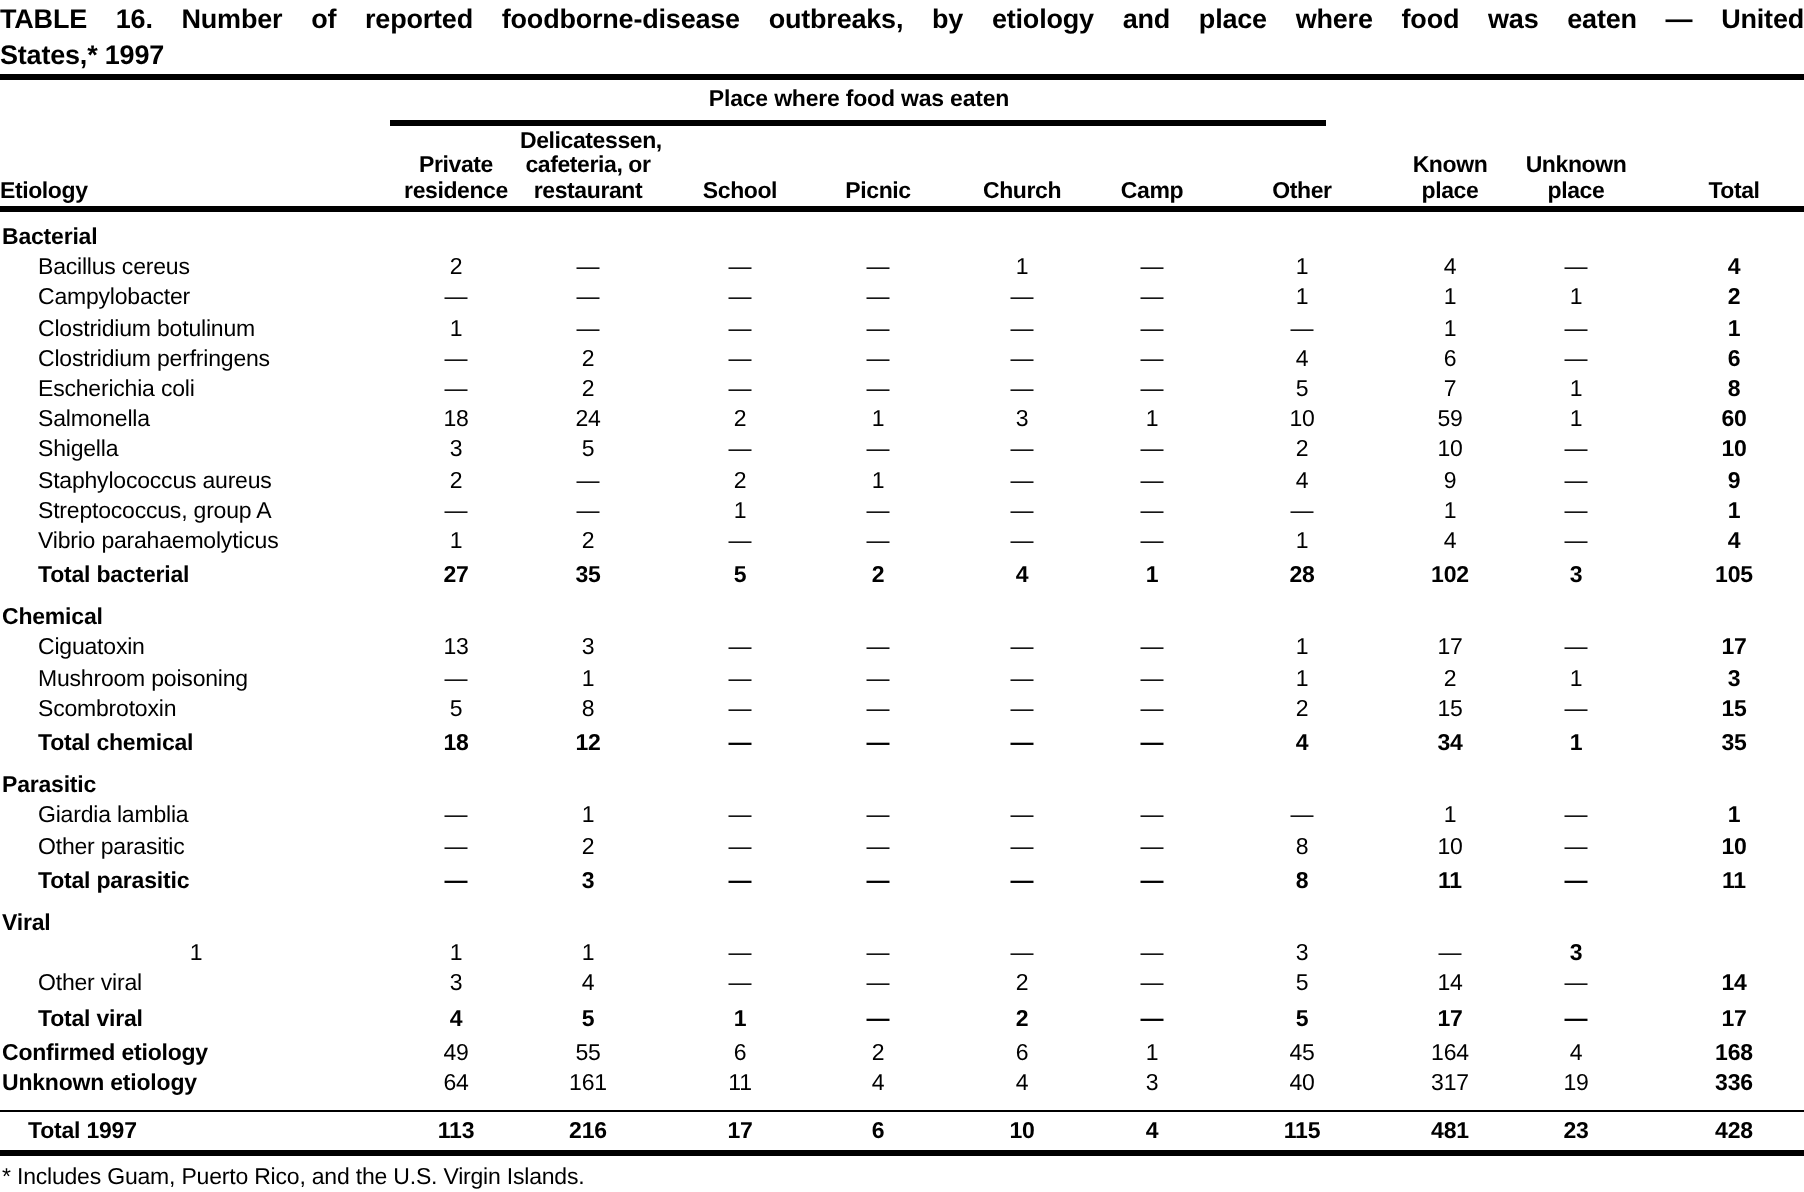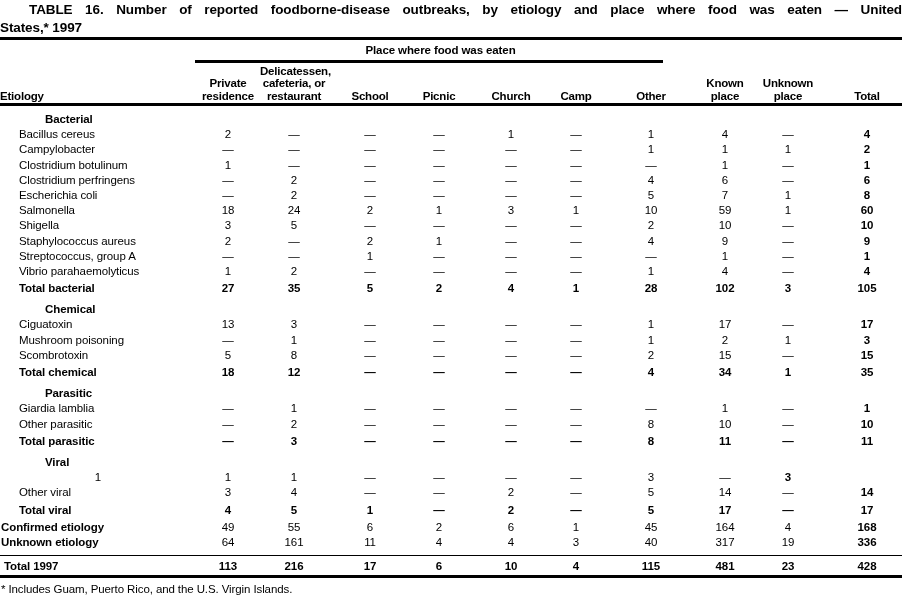--- a/index.html
+++ b/index.html
@@ -13,27 +13,27 @@
     overflow: hidden;
     margin: 0 auto;
   }
   .title {
     position: absolute;
     top: 1px; left: 0; width: 902px;
     font-size: 13.5px; font-weight: bold;
     line-height: 17.5px;
     letter-spacing: -0.1px;
   }
-  .title .l1 { text-align: justify; text-align-last: justify; padding-left: 29px; }
+  .title .l1 { text-align: justify; text-align-last: justify; }
   .rule { position: absolute; left: 0; width: 902px; background: #000; }
   .rule.top    { top: 37px;  height: 3px; }
   .rule.header { top: 103px; height: 3px; }
   .rule.bottom { top: 575px; height: 3px; }
   .group-hdr {
-    position: absolute; top: 44px; left: 207px; width: 467px;
+    position: absolute; top: 44px; left: 196px; width: 467px;
     text-align: center; font-weight: bold; font-size: 11.5px;
     letter-spacing: -0.1px;
   }
   .group-rule { position: absolute; top: 60px; left: 195px; width: 468px; height: 3px; background: #000; }
 
   .grid {
     display: grid;
     grid-template-columns: 196px 64px 68px 84px 54px 90px 40px 110px 38px 88px 70px;
   }
   .hdr-row {
@@ -44,27 +44,27 @@
     text-align: center; font-weight: bold; font-size: 11.5px;
     line-height: 12.5px; white-space: pre-line; letter-spacing: -0.2px;
   }
   .hdr-cell.first { text-align: left; }
 
   .tbody { position: absolute; top: 106px; left: 0; width: 902px; }
   .trow { height: 15.2px; line-height: 15.2px; font-size: 11.5px; letter-spacing: -0.1px; }
   .trow .cell { text-align: center; white-space: nowrap; }
   .trow .label { text-align: left; padding-left: 19px; white-space: nowrap; }
   .trow .cell.total-col { font-weight: bold; }
-  .trow.section { margin-top: 6px; margin-left: 44px; }
+  .trow.section { margin-top: 6px; }
   .trow.section .label { padding-left: 1px; font-weight: bold; }
   .trow.total { margin-top: 2px; font-weight: bold; }
   .trow.summary.first { margin-top: 2px; }
   .trow.summary .label { padding-left: 1px; font-weight: bold; }
   .trow.grand { margin-top: 3px; font-weight: bold; }
-  .trow.grand .label { padding-left: 4px; }
+  .trow.grand .label { padding-left: 14px; }
   .sci { }
   .thin-rule { margin-top: 5px; height: 1px; background: #000; width: 902px; }
 
   .footnote {
     position: absolute; top: 583px; left: 1px;
     font-size: 11.5px; letter-spacing: -0.1px;
   }
 </style>
 </head>
 <body>

